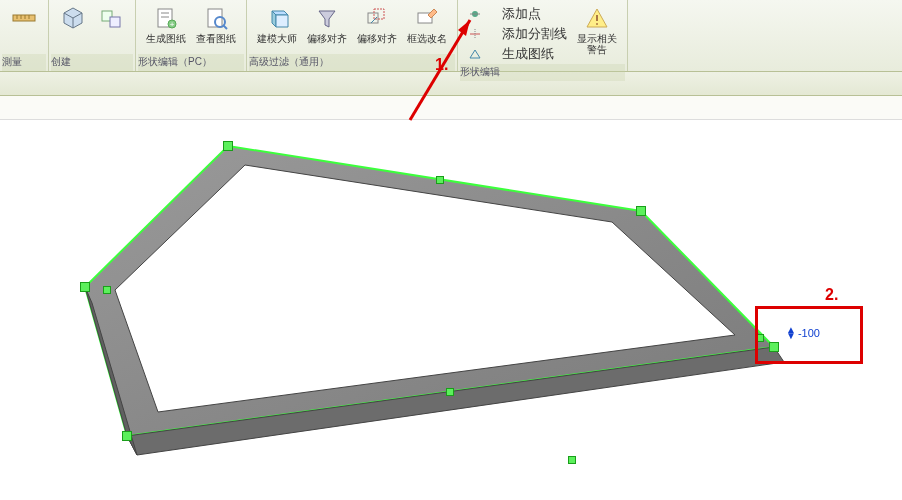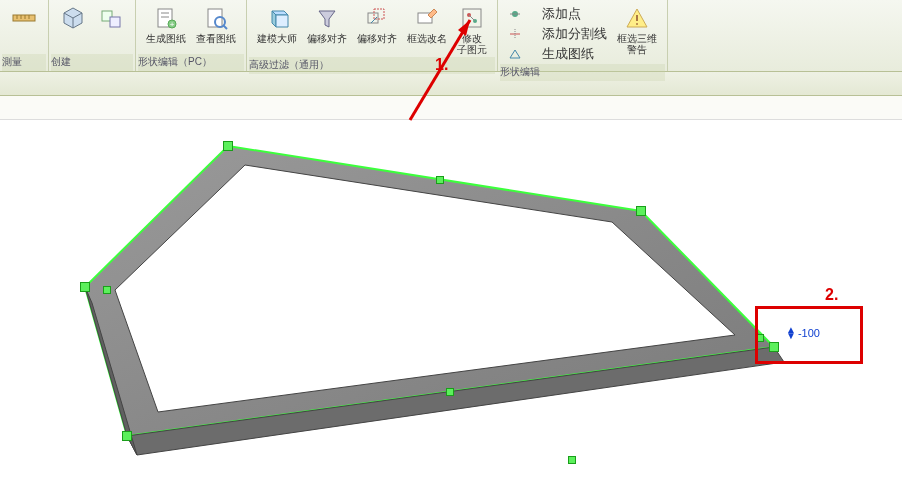--- a/index.html
+++ b/index.html
@@ -235,32 +235,20 @@
         <span class="label">偏移对齐</span>
       </div>
       <div class="ribbon-btn">
         <span class="icon">
           <svg width="26" height="26" viewBox="0 0 26 26">
               <rect x="4" y="8" width="14" height="10" fill="#fff" stroke="#888"></rect>
               <polygon points="20,4 23,7 17,13 14,10" fill="#fb8" stroke="#c85"></polygon>
             </svg>
         </span>
         <span class="label">框选改名</span>
-      </div>
-      <div class="ribbon-btn">
-        <span class="icon">
-          <svg width="26" height="26" viewBox="0 0 26 26">
-              <rect x="4" y="4" width="18" height="18" fill="none" stroke="#888"></rect>
-              <circle cx="10" cy="10" r="2" fill="#c55"></circle>
-              <circle cx="16" cy="16" r="2" fill="#5a8"></circle>
-              <line x1="10" y1="10" x2="16" y2="16" stroke="#888"></line>
-            </svg>
-        </span>
-        <span class="label" style="white-space:pre-line;">修改
-子图元</span>
       </div>
     </div>
     <div class="ribbon-group-label">高级过滤（通用）</div>
   </div>
 
   <div class="ribbon-group">
     <div class="ribbon-group-items">
       <div class="stack">
         <div class="ribbon-btn-sm">
           <span class="icon">
@@ -290,21 +278,21 @@
         </div>
       </div>
       <div class="ribbon-btn">
         <span class="icon">
           <svg width="26" height="26" viewBox="0 0 26 26">
               <polygon points="13,4 23,22 3,22" fill="#fe8" stroke="#ca5"></polygon>
               <line x1="13" y1="10" x2="13" y2="16" stroke="#a74" stroke-width="2"></line>
               <circle cx="13" cy="19" r="1" fill="#a74"></circle>
             </svg>
         </span>
-        <span class="label" style="white-space:pre-line;">框选三维
+        <span class="label" style="white-space:pre-line;">显示相关
 警告</span>
       </div>
     </div>
     <div class="ribbon-group-label">形状编辑</div>
   </div>
 
 </div>
 
 <div class="panel-bar"></div>
 <div style="height:24px;background:#fbfbf7;border-bottom:1px solid #ddd;"></div>

